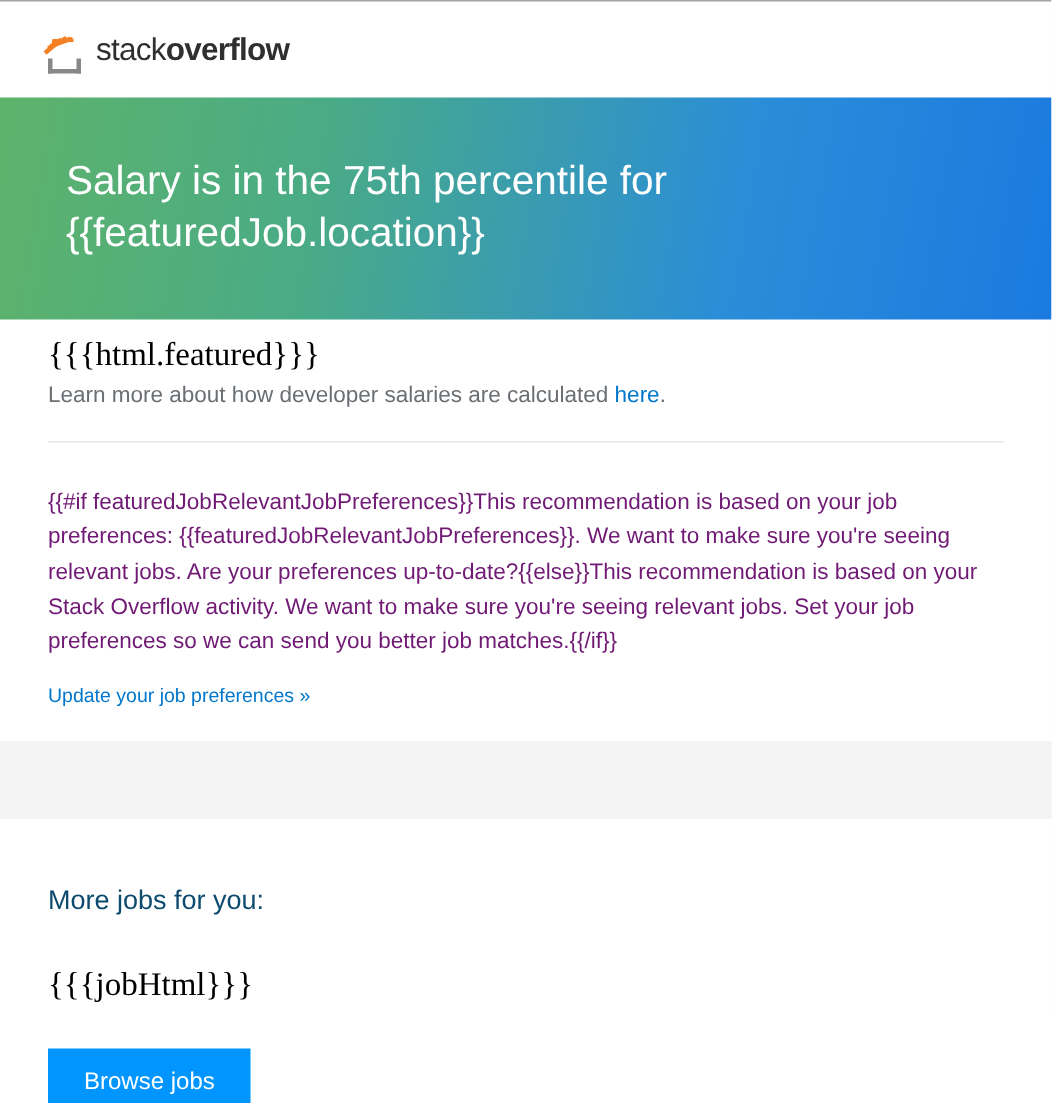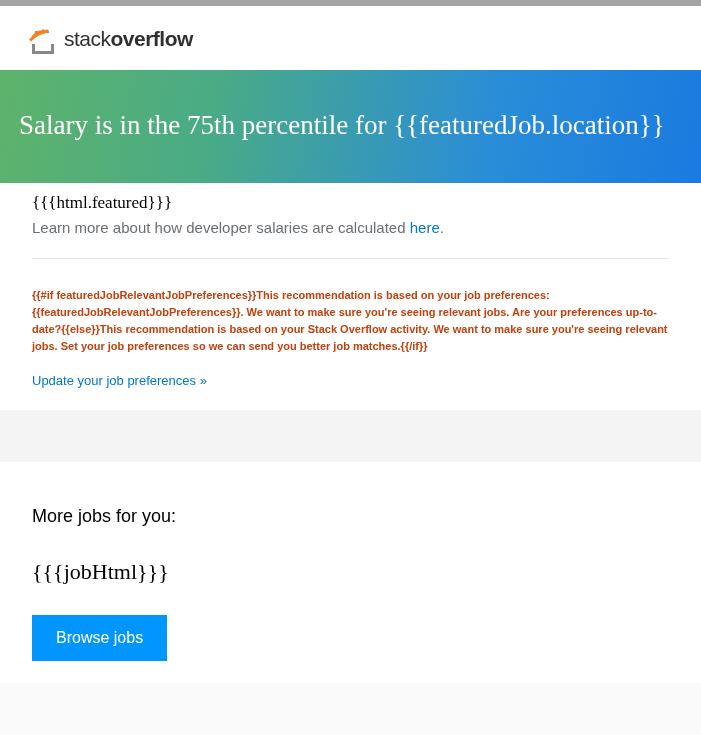--- a/index.html
+++ b/index.html
@@ -5,21 +5,21 @@
     * { margin: 0; padding: 0; box-sizing: border-box; }
     body {
       font-family: -apple-system, BlinkMacSystemFont, "Segoe UI", Helvetica, Arial, sans-serif;
       background: #fafafa;
       width: 701px;
       font-size: 15px;
       color: #54595f;
     }
     .email-container {
       background: #fff;
-      border-top: 6px solid #a3a3a3;
+      border-top: 1px solid #a3a3a3;
     }
     .logo-section {
       padding: 18px 32px 16px;
       display: flex;
       align-items: center;
     }
     .logo-icon {
       width: 26px;
       height: 30px;
       position: relative;
@@ -53,76 +53,74 @@
     .logo-bar:nth-child(5) { transform: rotate(-40deg) translateY(-8px); }
     .logo-text {
       font-size: 21px;
       color: #2f2f2f;
       letter-spacing: -0.5px;
     }
     .logo-text-light { font-weight: 400; }
     .logo-text-bold { font-weight: 700; }
     .hero-banner {
       background: linear-gradient(100deg, #5eb36b 0%, #4aab85 30%, #2a8dd8 70%, #1a7ae0 100%);
-      padding: 38px 19px 40px;
+      padding: 38px 44px 40px;
       color: #fff;
-      font-family: Liberation Serif, serif;
     }
     .hero-title {
       font-size: 27px;
       font-weight: 400;
       line-height: 1.3;
     }
     .content-section {
       padding: 10px 32px 22px;
     }
     .featured-placeholder {
       font-family: "Times New Roman", Times, serif;
-      font-size: 17px;
+      font-size: 22px;
       color: #000;
       margin-bottom: 6px;
     }
     .learn-more {
       font-size: 15px;
       color: #6a6f74;
     }
     .link {
       color: #0077cc;
       text-decoration: none;
       cursor: pointer;
     }
     .divider {
       border: none;
       border-top: 1px solid #e8e8e8;
       margin: 22px 0 28px;
     }
     .recommendation-text {
-      font-size: 11px;
-      color: #c2410c;
+      font-size: 15px;
+      color: #701a75;
       line-height: 1.55;
       margin-bottom: 16px;
-      font-weight: bold;
     }
     .update-link {
       color: #0077cc;
       font-size: 13px;
       cursor: pointer;
       display: inline-block;
     }
     .gap-section {
       background: #f4f4f4;
       height: 52px;
     }
     .more-jobs-section {
       background: #fff;
       padding: 44px 32px 22px;
     }
     .more-jobs-title {
       font-size: 18px;
-      color: #000000;
+      color: #0c4a6e;
       font-weight: 400;
       margin-bottom: 32px;
     }
     .job-html-placeholder {
       font-family: "Times New Roman", Times, serif;
       font-size: 22px;
       color: #000;
       margin-bottom: 30px;
     }
     .browse-button {

